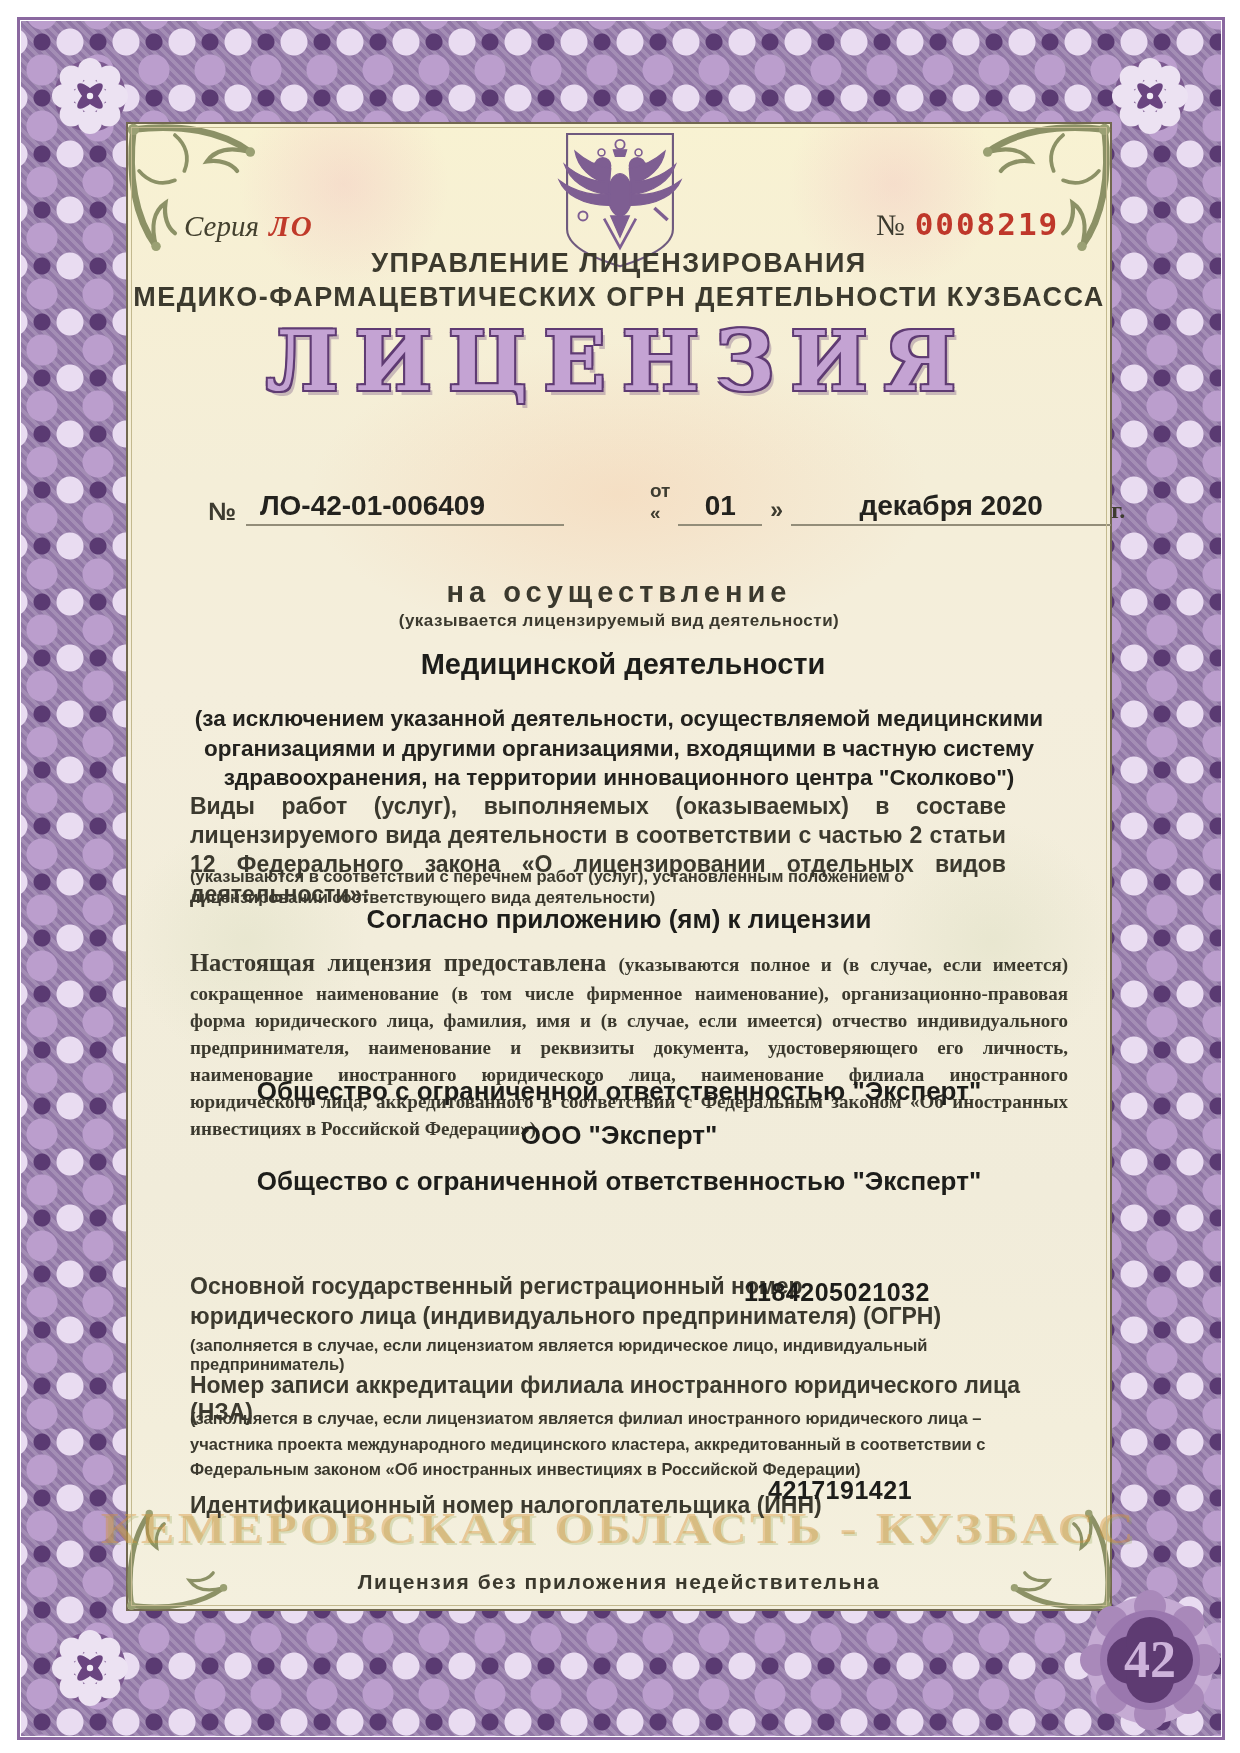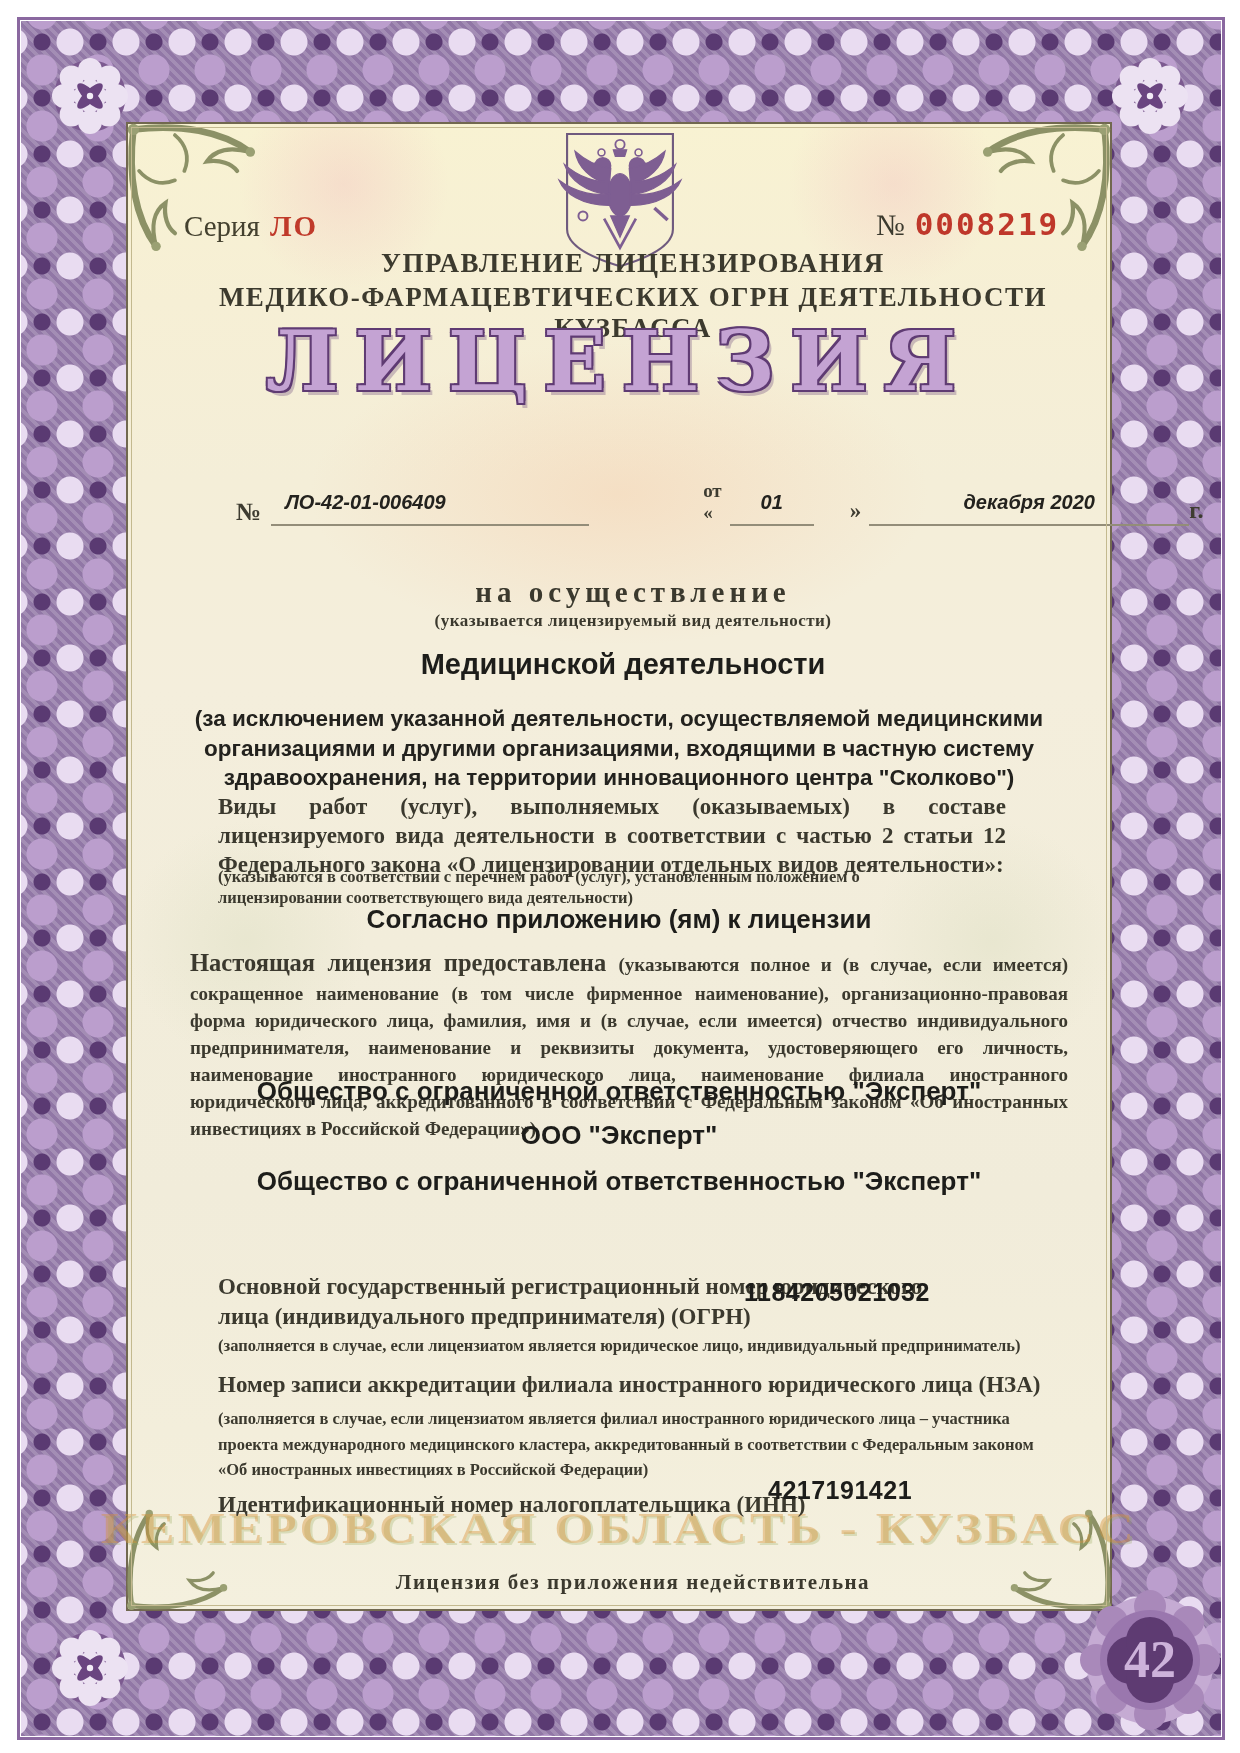--- a/index.html
+++ b/index.html
@@ -28,40 +28,40 @@
       radial-gradient(circle 140px at 78% 60px, rgba(242,178,186,.30), rgba(242,178,186,0) 75%),
       radial-gradient(circle 160px at 12% 55%, rgba(198,208,168,.22), rgba(198,208,168,0) 75%),
       radial-gradient(circle 160px at 88% 55%, rgba(198,208,168,.22), rgba(198,208,168,0) 75%),
       linear-gradient(180deg,#f8f2d2 0%,#f6efd5 12%,#f4eed8 24%,#f4eedc 38%,#f2eddb 55%,#f1ecda 72%,#f3eedb 88%,#f4f0de 100%);
     border:2px solid #71684f;}
   .inner::after{content:"";position:absolute;inset:3px;border:1px solid #c3b98f;pointer-events:none;}
 
   .abs{position:absolute;}
   .ctr{left:0;right:0;text-align:center;}
 
-  .serif-b{font-weight:bold;color:#3b392e;font-family:Liberation Serif, serif;padding-left:28px;}
+  .serif-b{font-weight:bold;color:#3b392e;font-family:Liberation Sans, sans-serif;}
   .sans-b{font-family:"Liberation Sans",sans-serif;font-weight:bold;color:#1d1d1a;}
 
-  .series-row{left:56px;top:86px;font-size:29px;color:#44412f;}
+  .series-row{left:56px;top:86px;font-size:29px;color:#44412f;font-style:italic;}
   .series-val{color:#c03a2a;font-weight:bold;letter-spacing:2px;margin-left:10px;}
   .serial-row{left:748px;top:82px;font-size:30px;color:#3c3a2e;}
   .serial-val{font-family:"DejaVu Sans Mono",monospace;font-weight:bold;font-size:31px;color:#bf372a;letter-spacing:2px;margin-left:10px;}
 
   .coat{left:406px;top:2px;width:172px;height:172px;}
 
   .auth1{top:124px;font-size:27px;letter-spacing:1.5px;color:#3c3a2e;}
   .auth2{top:158px;font-size:27px;letter-spacing:1.5px;color:#3c3a2e;}
 
   .doc-title{top:194px;font-family:"DejaVu Serif",serif;font-weight:bold;font-size:82px;line-height:1.05;
     letter-spacing:16px;color:#c4a3d3;
     text-shadow:-2px -2px 0 #5f3b73, 2px -2px 0 #5f3b73, -2px 2px 0 #5f3b73, 2px 2px 0 #5f3b73, 4px 5px 0 rgba(95,59,115,.30);}
 
   .license-line{left:80px;right:46px;top:356px;display:flex;align-items:flex-end;}
   .ll-sign{font-size:25px;color:#3e3c31;font-weight:bold;margin-right:10px;}
-  .ll-u{border-bottom:2px solid #938d79;padding-bottom:10px;font-family:"Liberation Sans",sans-serif;font-weight:bold;font-size:20px;color:#23221e;font-style:italic;}
+  .ll-u{border-bottom:2px solid #938d79;padding-bottom:2px;font-family:"Liberation Sans",sans-serif;font-weight:bold;font-size:28px;color:#23221e;}
   .ll-num{flex:0 0 318px;padding-left:14px;}
   .ll-from{font-size:19px;color:#3e3c31;margin:0 8px 2px 86px;}
   .ll-day{flex:0 0 84px;text-align:center;}
   .ll-q{font-size:23px;color:#3e3c31;margin:0 8px 2px 8px;}
   .ll-date{flex:0 0 320px;text-align:center;}
   .ll-g{font-size:24px;color:#3e3c31;font-weight:bold;margin-left:auto;margin-bottom:2px;}
 
   .act-head{top:452px;font-size:29px;letter-spacing:5px;}
   .act-head-note{top:487px;font-size:17px;letter-spacing:.5px;}
   .act-value{top:524px;font-size:29px;margin-left:8px;}

